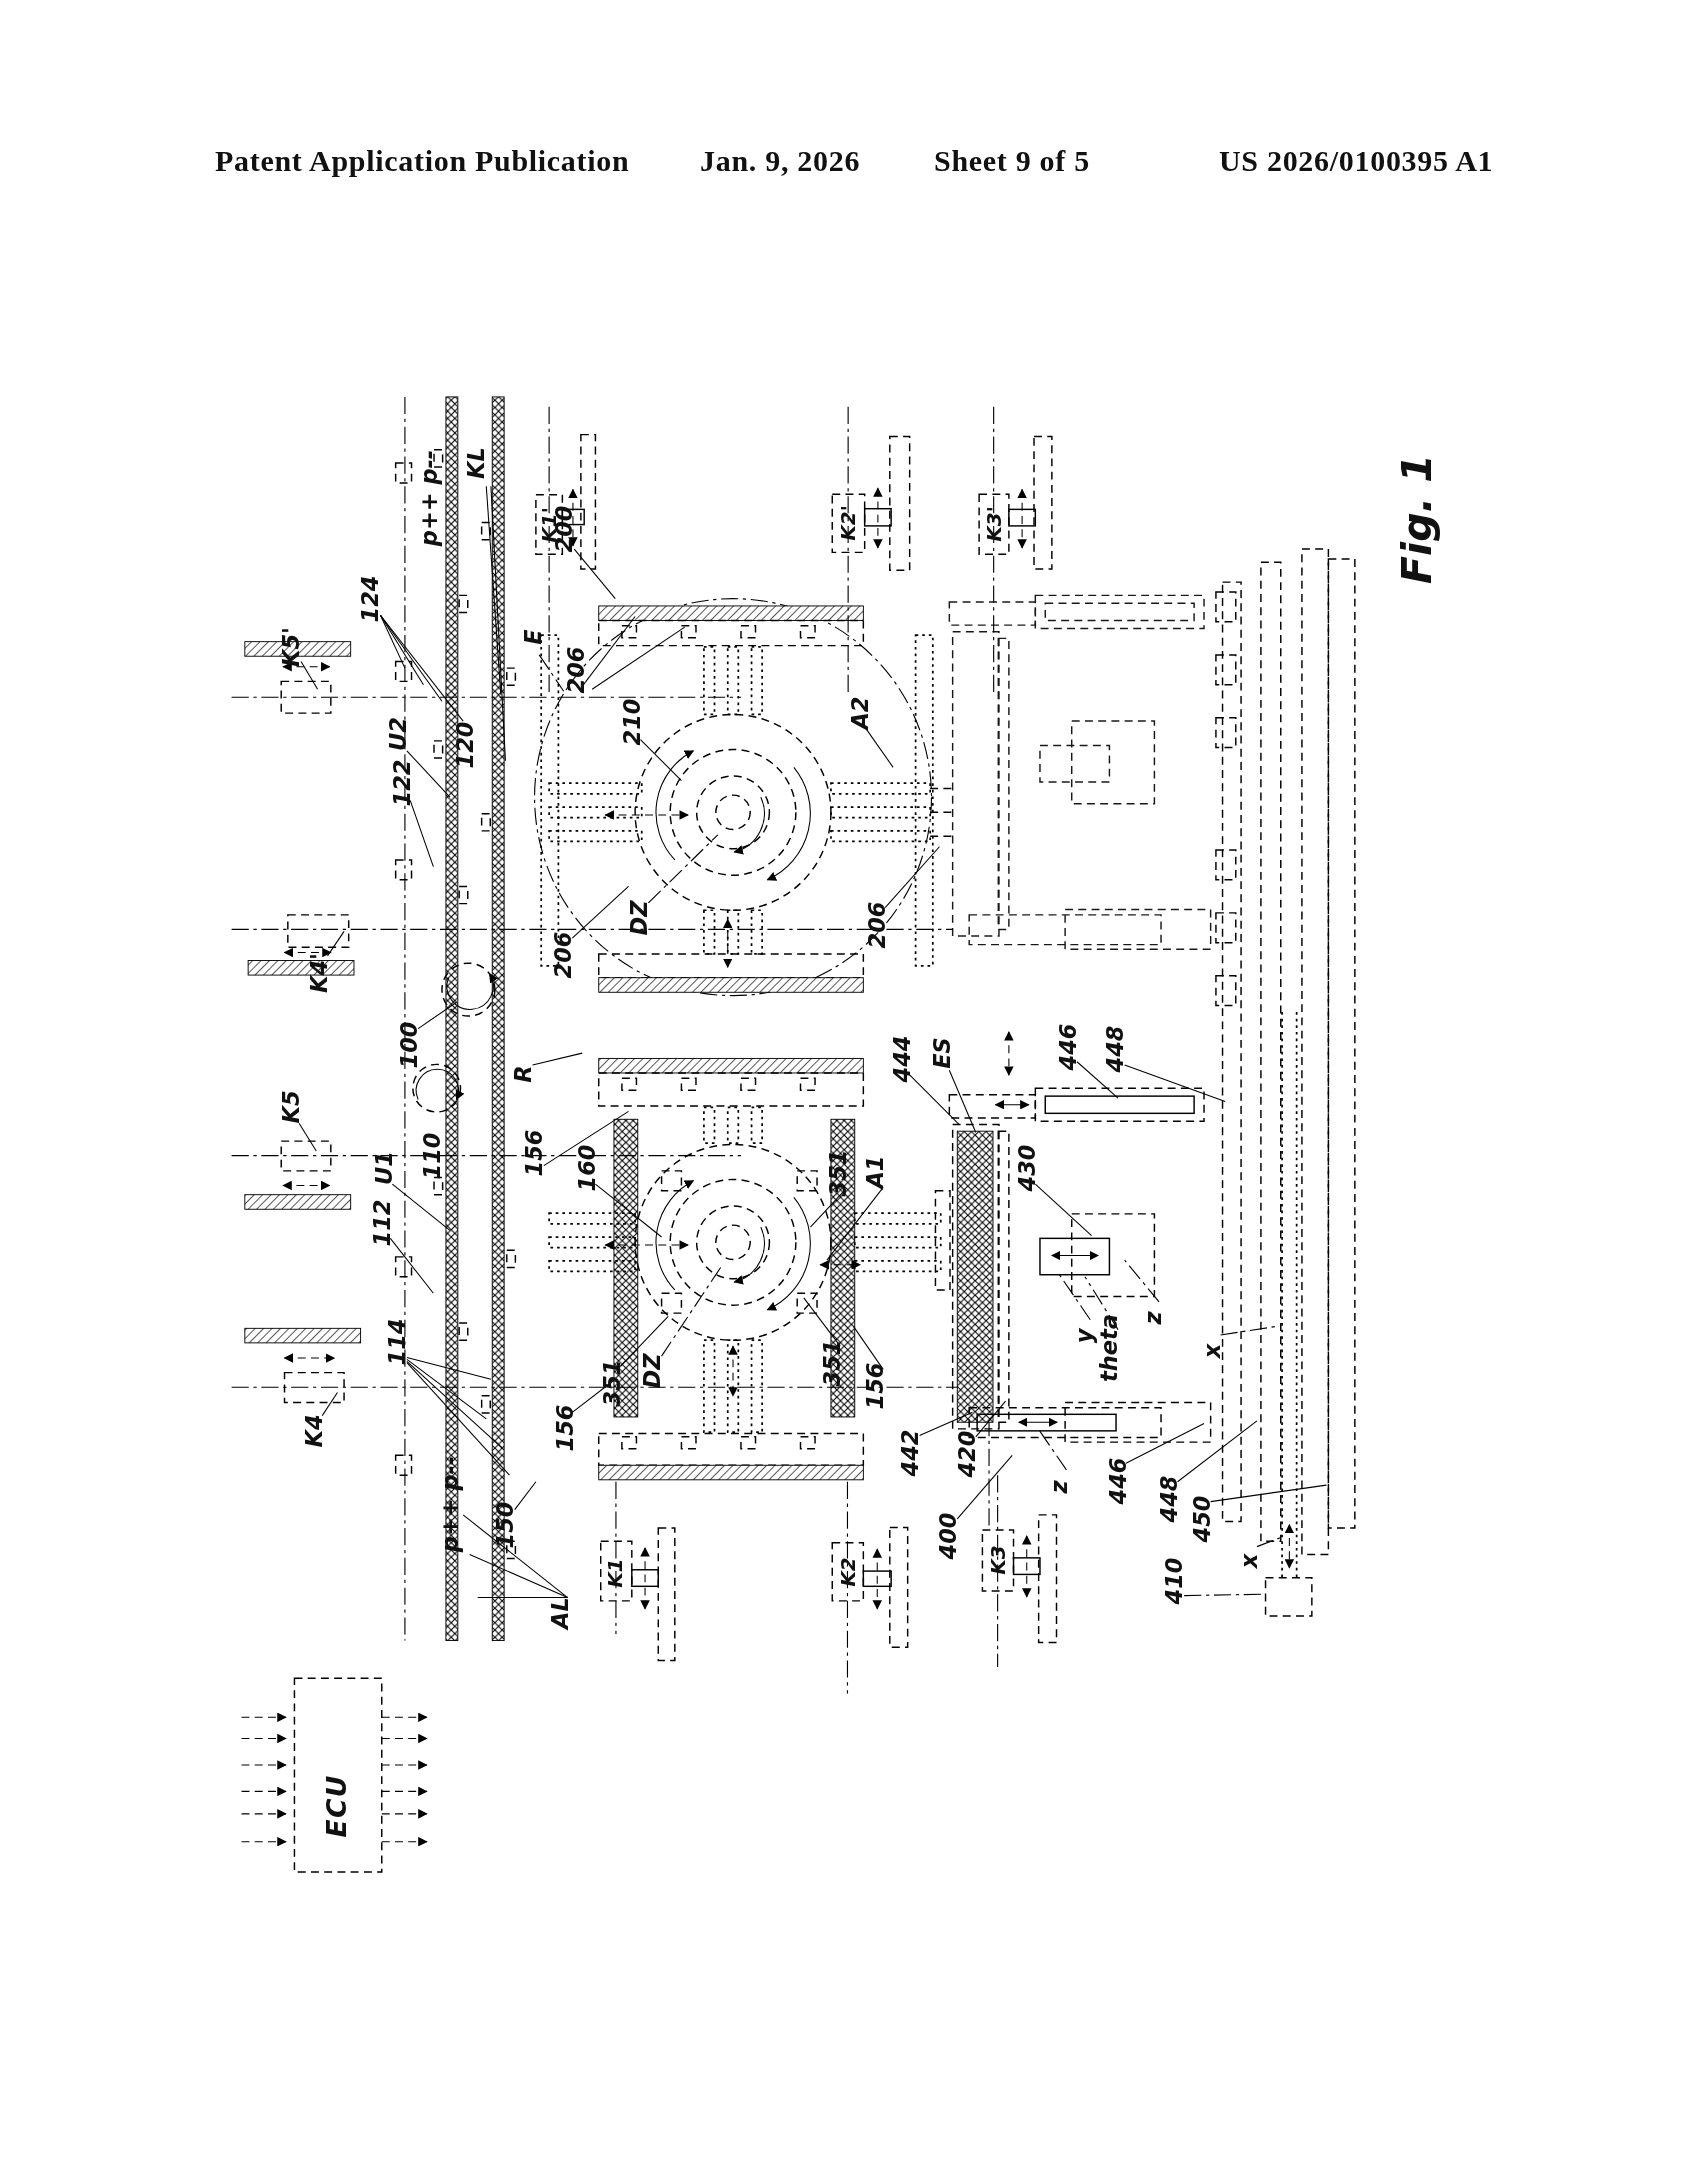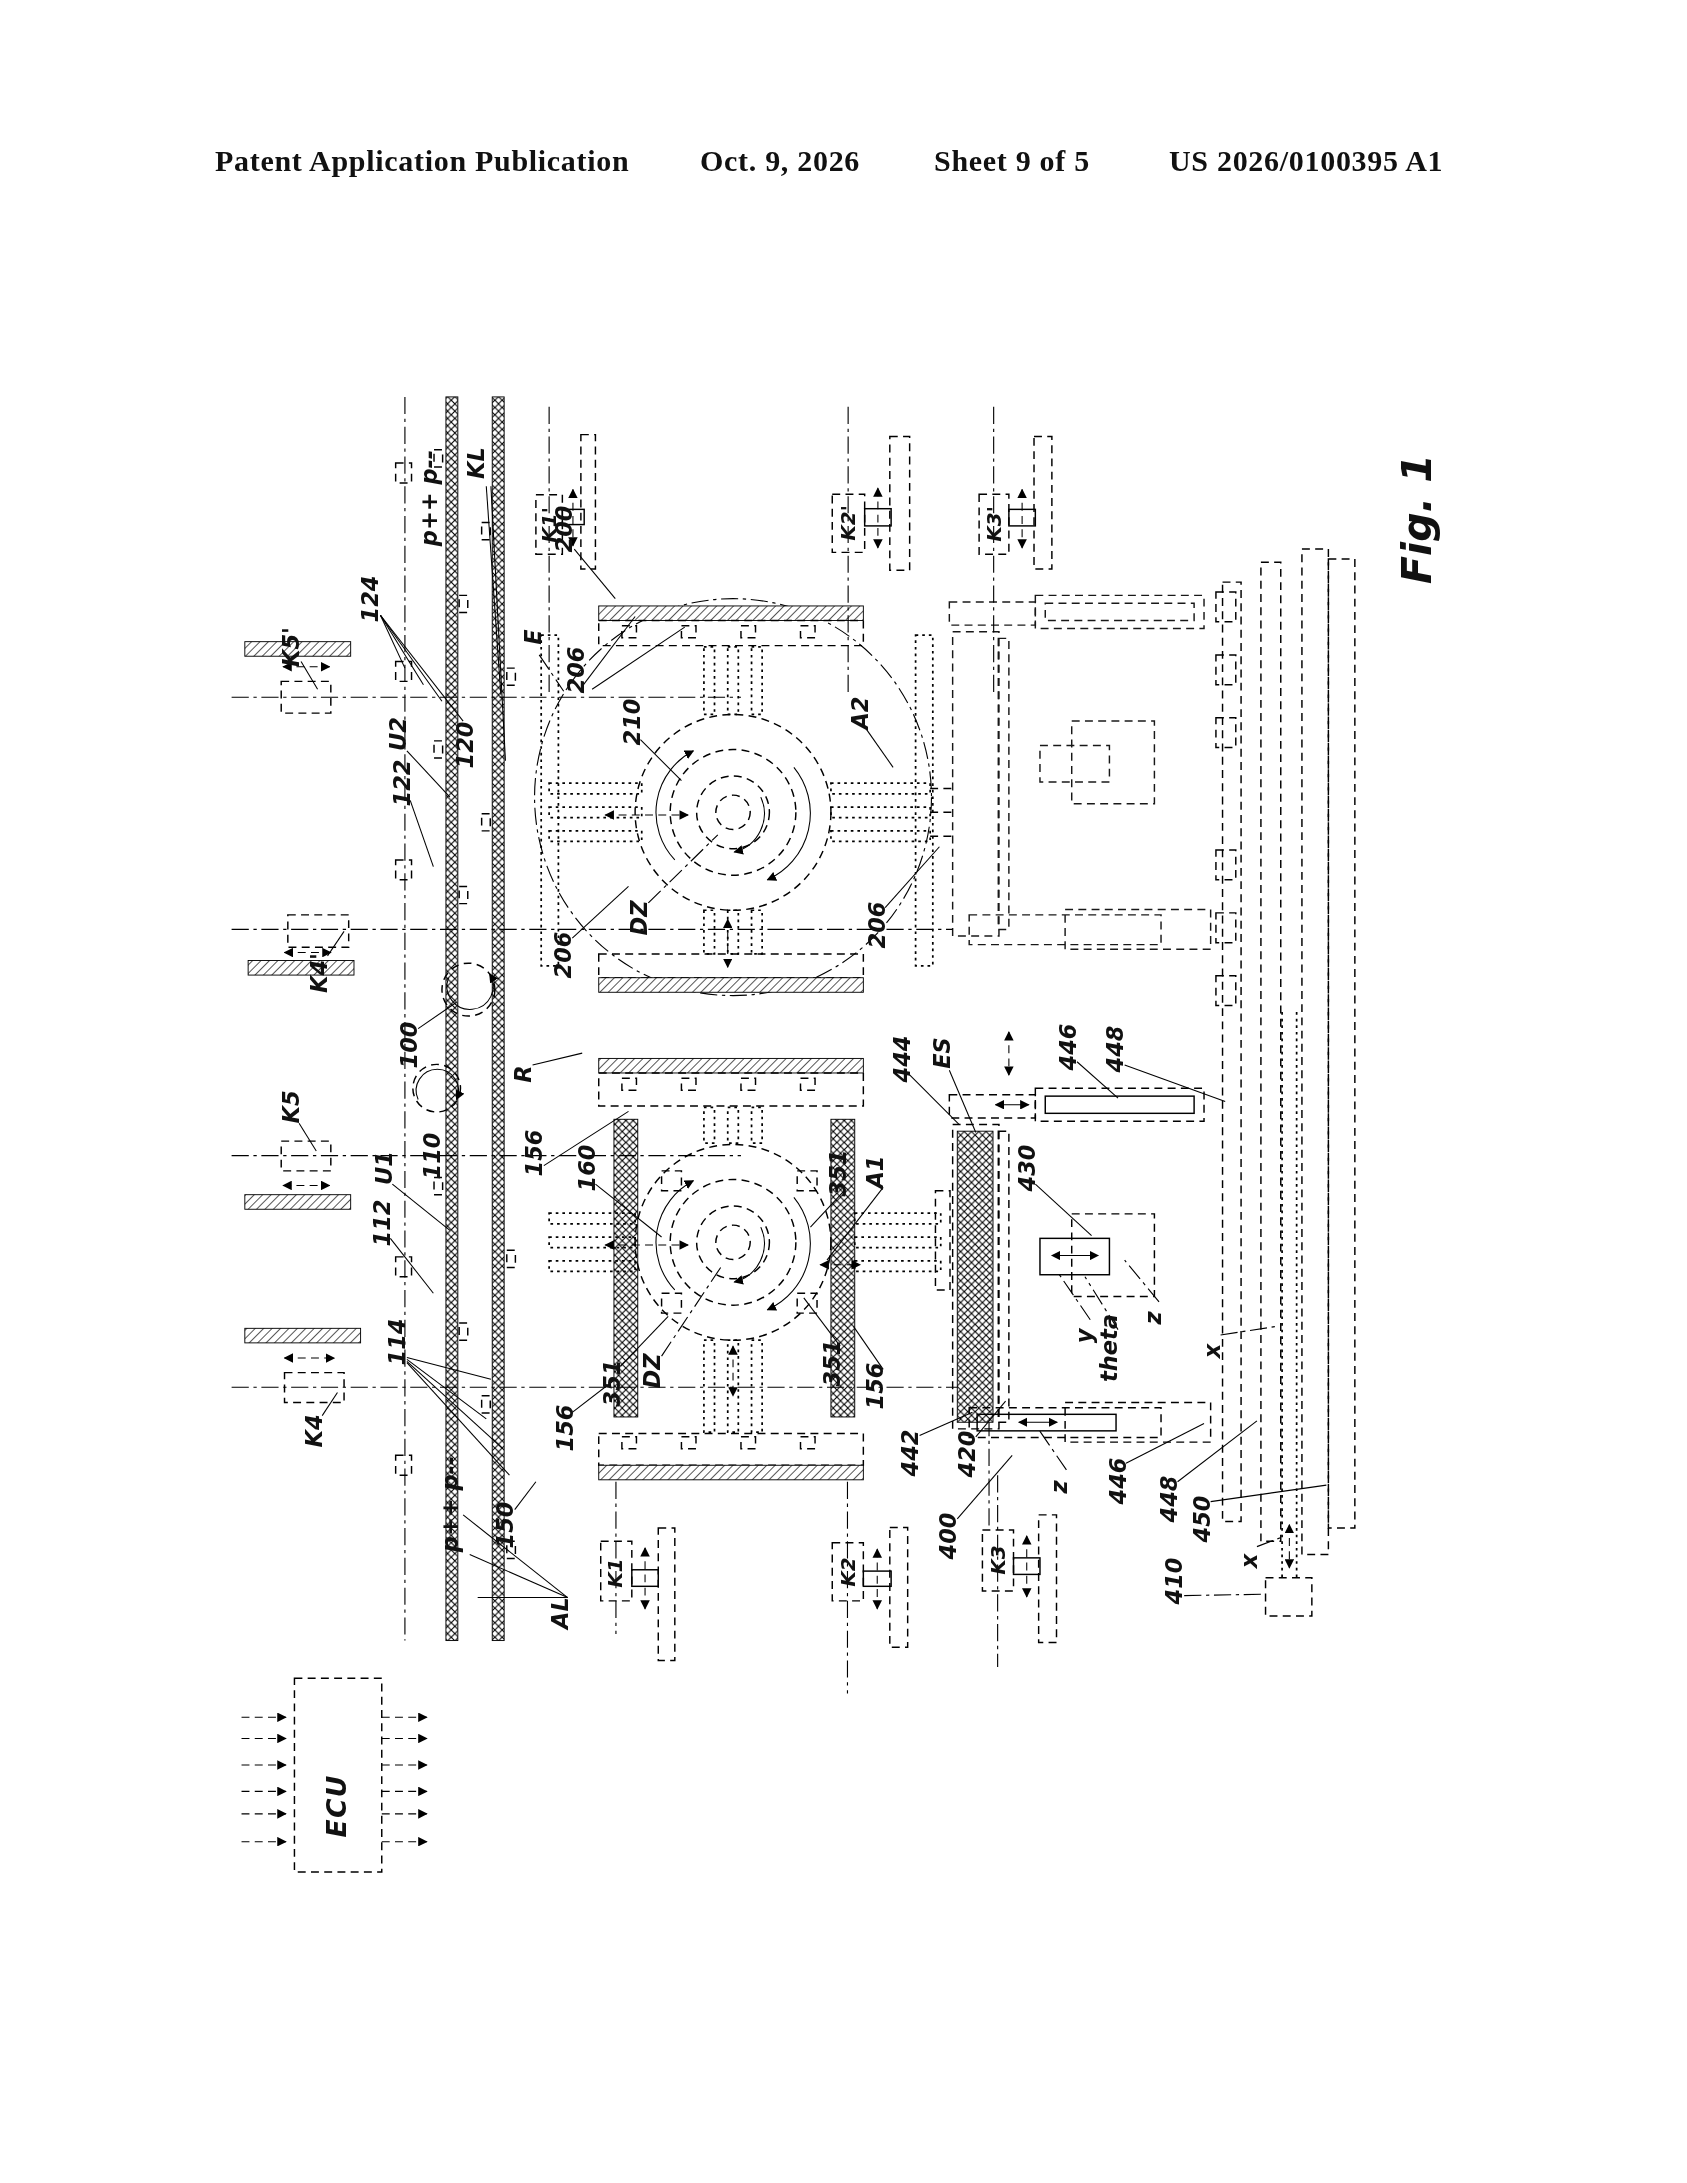--- a/index.html
+++ b/index.html
@@ -12,23 +12,23 @@
        font:italic bold 22.5px "DejaVu Sans", sans-serif;color:#111;white-space:nowrap;}
   .cap{font-size:41px;}
   .ecu{font-size:26.5px;letter-spacing:1.3px;}
 </style>
 </head>
 <body>
 
 <div id="page">
 
   <div class="hdr" style="left:215px">Patent Application Publication</div>
-  <div class="hdr" style="left:700px">Oct. 9, 2026</div>
+  <div class="hdr" style="left:700px">Jan. 9, 2026</div>
   <div class="hdr" style="left:934px">Sheet 9 of 5</div>
-  <div class="hdr" style="left:1169px">US 2026/0100395 A1</div>
+  <div class="hdr" style="left:1219px">US 2026/0100395 A1</div>
 
   <svg id="art" width="1687" height="2183" viewBox="0 0 2550 3300">
     <defs>
       <marker id="m" viewBox="0 0 10 10" refX="9" refY="5" markerWidth="9" markerHeight="9" orient="auto-start-reverse">
         <path d="M0 0 L10 5 L0 10 z" fill="#000"></path>
       </marker>
       <pattern id="hz" width="9" height="9" patternUnits="userSpaceOnUse" patternTransform="rotate(45)">
         <rect width="9" height="9" fill="#fff"></rect>
           <line x1="0" y1="0" x2="0" y2="9" stroke="#000" stroke-width="2"></line>
       </pattern>

